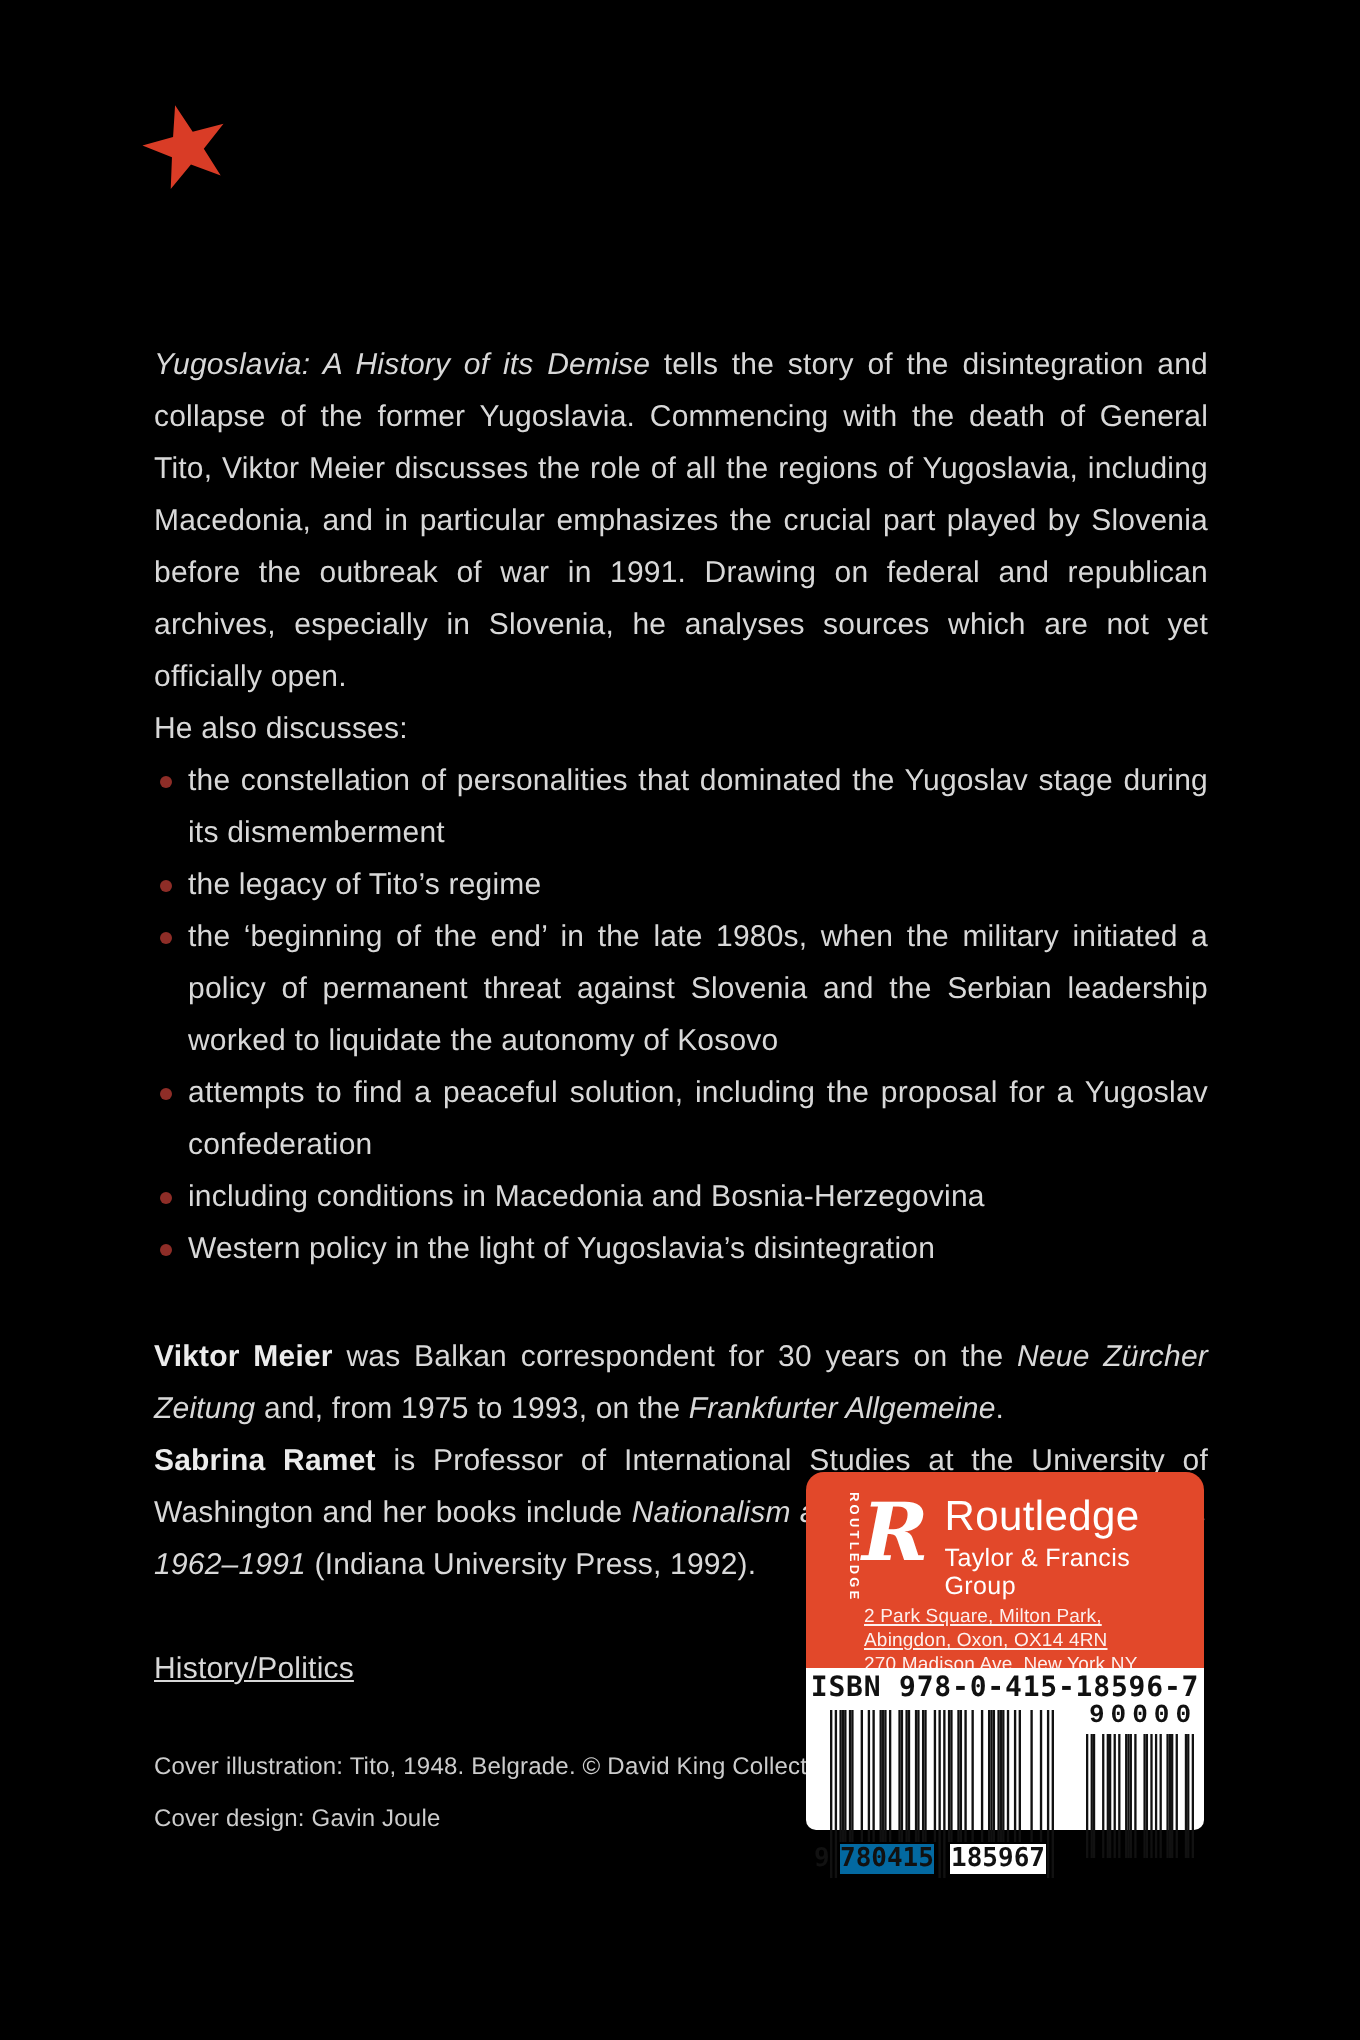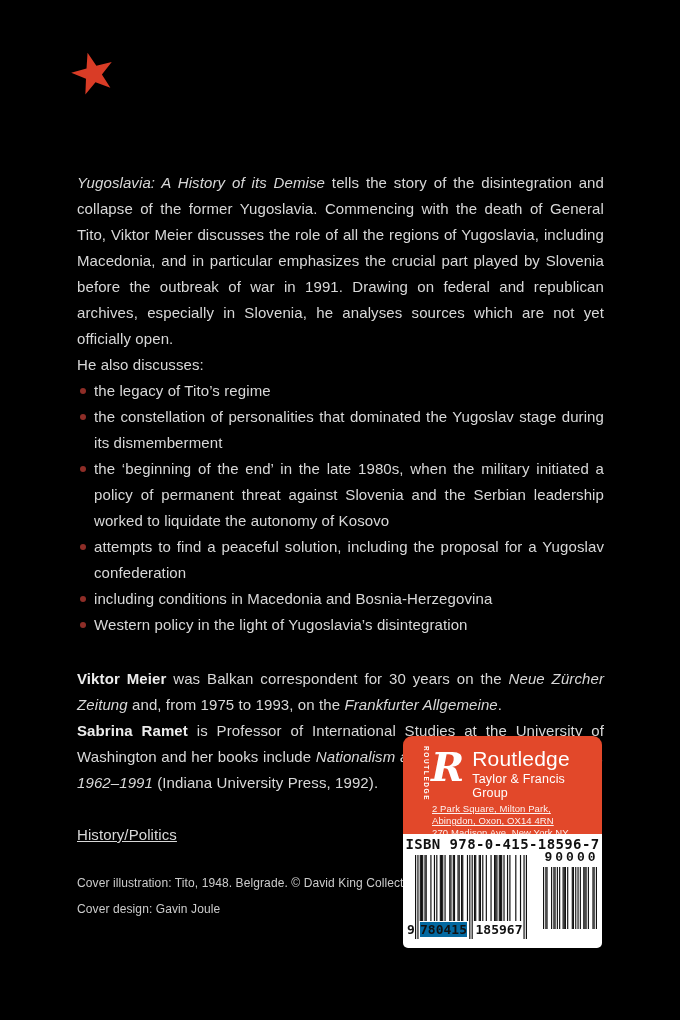--- a/index.html
+++ b/index.html
@@ -59,21 +59,21 @@
   }
   .names { padding-top:3px; }
   .p-name { font-size:21px; line-height:22px; letter-spacing:0.2px; }
   .p-group { font-size:12.5px; line-height:14px; margin-top:2px; letter-spacing:0.2px; }
   .addr {
     margin:3px 0 0 9px; font-size:9.5px; line-height:12px;
     color:rgba(255,255,255,0.92); letter-spacing:0.1px;text-decoration:underline;
   }
 
   .bc-panel {
-    background:#ffffff; height:114px; position:relative;
+    background:#ffffff; height:81px; position:relative;
     border-radius:0 0 5px 5px; color:#111;
     font-family:"DejaVu Sans Mono","Liberation Mono",monospace;
   }
   .isbn-line {
     position:absolute; top:2px; left:0; right:0; text-align:center;
     font-size:14px; font-weight:bold; letter-spacing:0.4px; white-space:nowrap;
   }
   .ean { position:absolute; left:4px; top:21px; width:126px; height:86px; }
   .ean svg { position:absolute; left:8px; top:0; }
   .ean-d { position:absolute; top:67px; font-size:13px; font-weight:bold; line-height:15px; }
@@ -98,25 +98,25 @@
     </svg>
   </div>
 
   <div class="copy">
     <p class="intro"><span class="ital">Yugoslavia: A History of its Demise</span><span> tells the story of the disintegration and collapse of the former Yugoslavia. Commencing with the death of General Tito, Viktor Meier discusses the role of all the regions of Yugoslavia, including Macedonia, and in particular emphasizes the crucial part played by Slovenia before the outbreak of war in 1991. Drawing on federal and republican archives, especially in Slovenia, he analyses sources which are not yet officially open.</span></p>
     <p class="discusses">He also discusses:</p>
 
     <ul class="points">
       <li>
         <span class="dot" style="background: rgb(142, 45, 39);"></span>
+        <span class="pt">the constellation of personalities that dominated the Yugoslav stage during its dismemberment</span>
+      </li>
+      <li>
+        <span class="dot" style="background: rgb(142, 45, 39);"></span>
         <span class="pt">the legacy of Tito’s regime</span>
-      </li>
-      <li>
-        <span class="dot" style="background: rgb(142, 45, 39);"></span>
-        <span class="pt">the constellation of personalities that dominated the Yugoslav stage during its dismemberment</span>
       </li>
       <li>
         <span class="dot" style="background: rgb(142, 45, 39);"></span>
         <span class="pt">the ‘beginning of the end’ in the late 1980s, when the military initiated a policy of permanent threat against Slovenia and the Serbian leadership worked to liquidate the autonomy of Kosovo</span>
       </li>
       <li>
         <span class="dot" style="background: rgb(142, 45, 39);"></span>
         <span class="pt">attempts to find a peaceful solution, including the proposal for a Yugoslav confederation</span>
       </li>
       <li>

